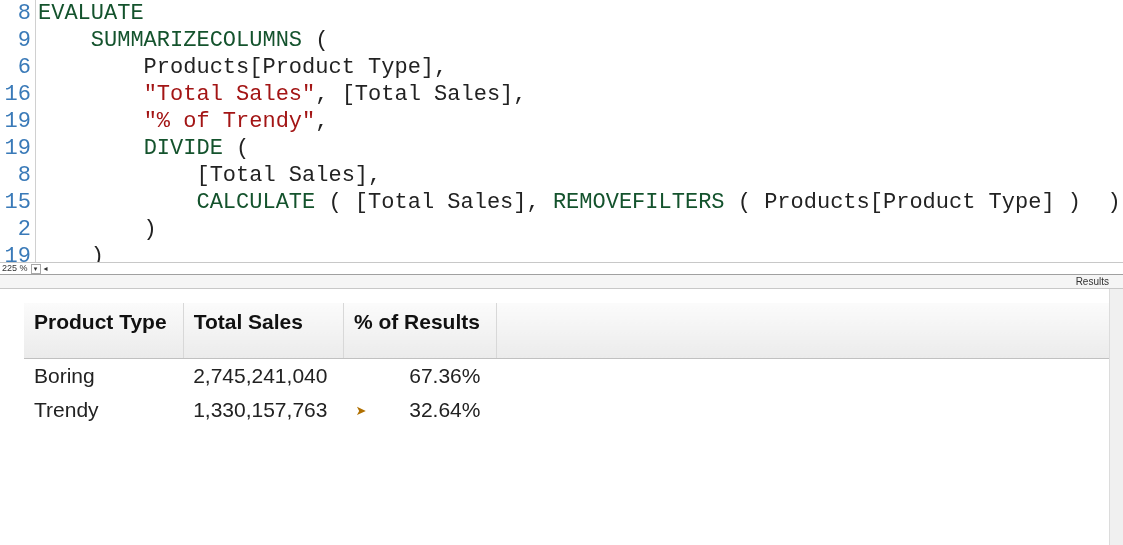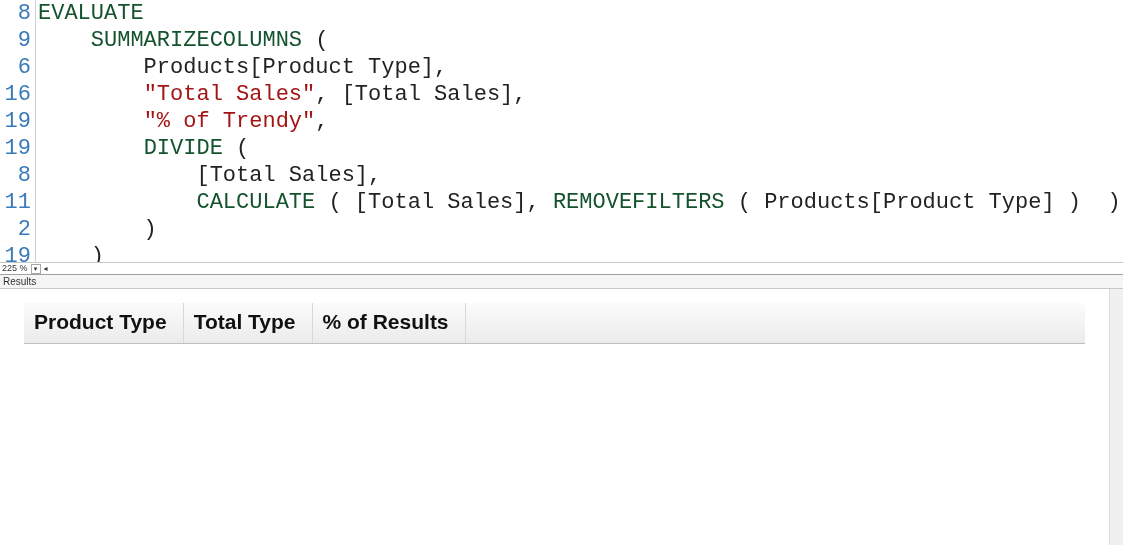--- a/index.html
+++ b/index.html
@@ -78,43 +78,44 @@
       display: inline-flex;
       align-items: center;
       justify-content: center;
     }
 
     
     .results-title {
       font-family: "Segoe UI", Arial, sans-serif;
       font-size: 10px;
       color: #333;
-      padding: 1px 3px;
+      padding: 1px 14px;
       border-bottom: 1px solid #c8c8c8;
       background: #f5f5f5;
+      text-align: right;
     }
     .results-wrap {
       flex: 1;
       padding: 14px 0 0 24px;
       font-family: "Segoe UI", Arial, sans-serif;
       position: relative;
       overflow: hidden;
     }
     table.results {
       border-collapse: collapse;
       font-size: 21px;
     }
     table.results th {
       text-align: left;
       font-weight: 700;
       color: #111;
       background: linear-gradient(#fbfbfb,#ebebeb);
       border-right: 1px solid #d8d8d8;
       border-bottom: 1px solid #c0c0c0;
-      padding: 7px 16px 9px 10px;
+      padding: 7px 16px 24px 10px;
     }
     table.results th:last-child { border-right: none; }
     .header-tail {
       background: linear-gradient(#fbfbfb,#ebebeb);
       border-bottom: 1px solid #c0c0c0;
     }
     table.results td {
       padding: 5px 16px 5px 10px;
       color: #222;
     }
@@ -141,41 +142,53 @@
 
 <div class="editor">
   <div class="gutter" id="gutter">
       <div>8</div>
       <div>9</div>
       <div>6</div>
       <div>16</div>
       <div>19</div>
       <div>19</div>
       <div>8</div>
-      <div>11</div>
+      <div>15</div>
       <div>2</div>
       <div>19</div>
     </div>
   <div class="code" id="code"><div><span class="kw">EVALUATE</span></div><div><span class="plain">    </span><span class="kw">SUMMARIZECOLUMNS</span><span class="plain"> (</span></div><div><span class="plain">        Products[Product Type],</span></div><div><span class="plain">        </span><span class="str">"Total Sales"</span><span class="plain">, [Total Sales],</span></div><div><span class="plain">        </span><span class="str">"% of Trendy"</span><span class="plain">,</span></div><div><span class="plain">        </span><span class="kw">DIVIDE</span><span class="plain"> (</span></div><div><span class="plain">            [Total Sales],</span></div><div><span class="plain">            </span><span class="kw">CALCULATE</span><span class="plain"> ( [Total Sales], </span><span class="kw">REMOVEFILTERS</span><span class="plain"> ( Products[Product Type] )  )</span></div><div><span class="plain">        )</span></div><div><span class="plain">    )</span></div></div>
 
   <div class="zoom-strip">
     <span class="zoom-label">225 %</span>
     <span class="zoom-btn">▾</span>
     <span class="arrow">◂</span>
   </div>
 </div>
 
 <div class="results-title">Results</div>
 <div class="results-wrap">
   <table class="results">
     <thead>
       <tr>
         <th>Product Type</th>
-        <th>Total Type</th>
+        <th>Total Sales</th>
         <th>% of Results</th>
         <th class="header-tail" style="width:620px"></th>
       </tr>
     </thead>
     <tbody id="results-body">
+        <tr>
+          <td>Boring</td>
+          <td class="num">2,745,241,040</td>
+          <td class="pct">67.36%</td>
+          <td></td>
+        </tr>
+        <tr>
+          <td>Trendy</td>
+          <td class="num">1,330,157,763</td>
+          <td class="pct">32.64%<span class="cursor-ico">➤</span></td>
+          <td></td>
+        </tr>
       </tbody>
   </table>
   <div class="vscroll"></div>
 </div>
 
 </body></html>

